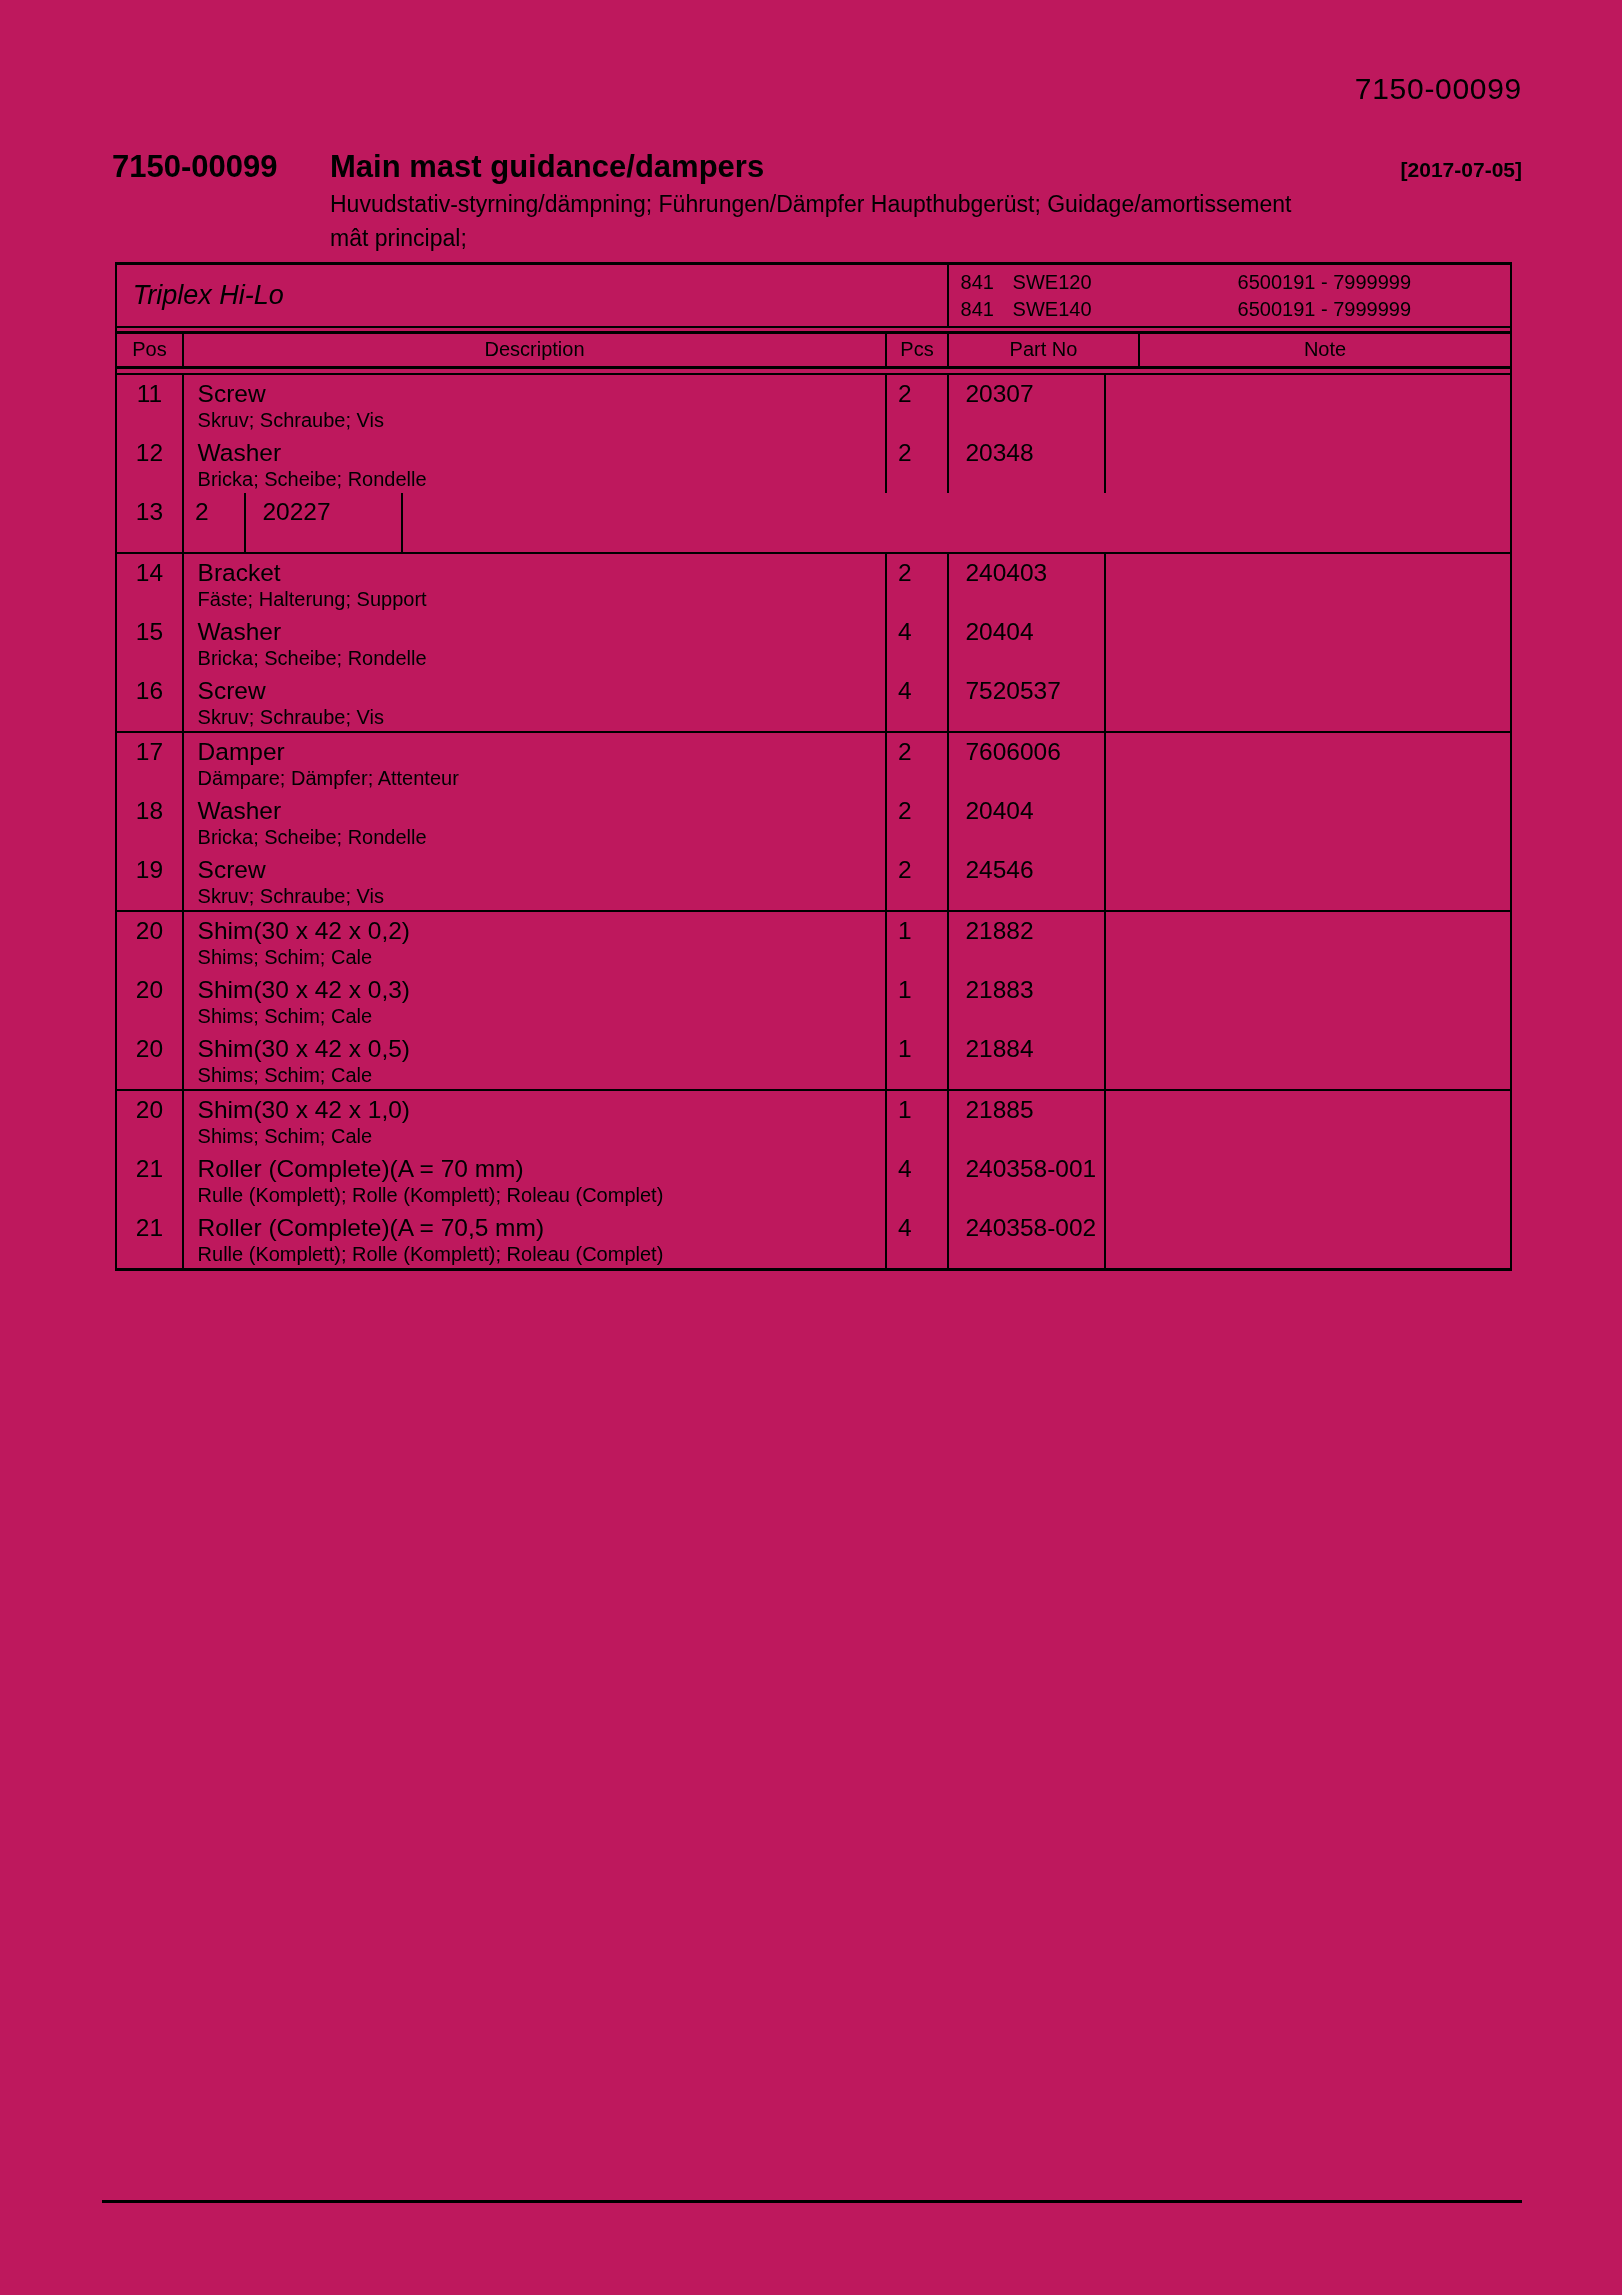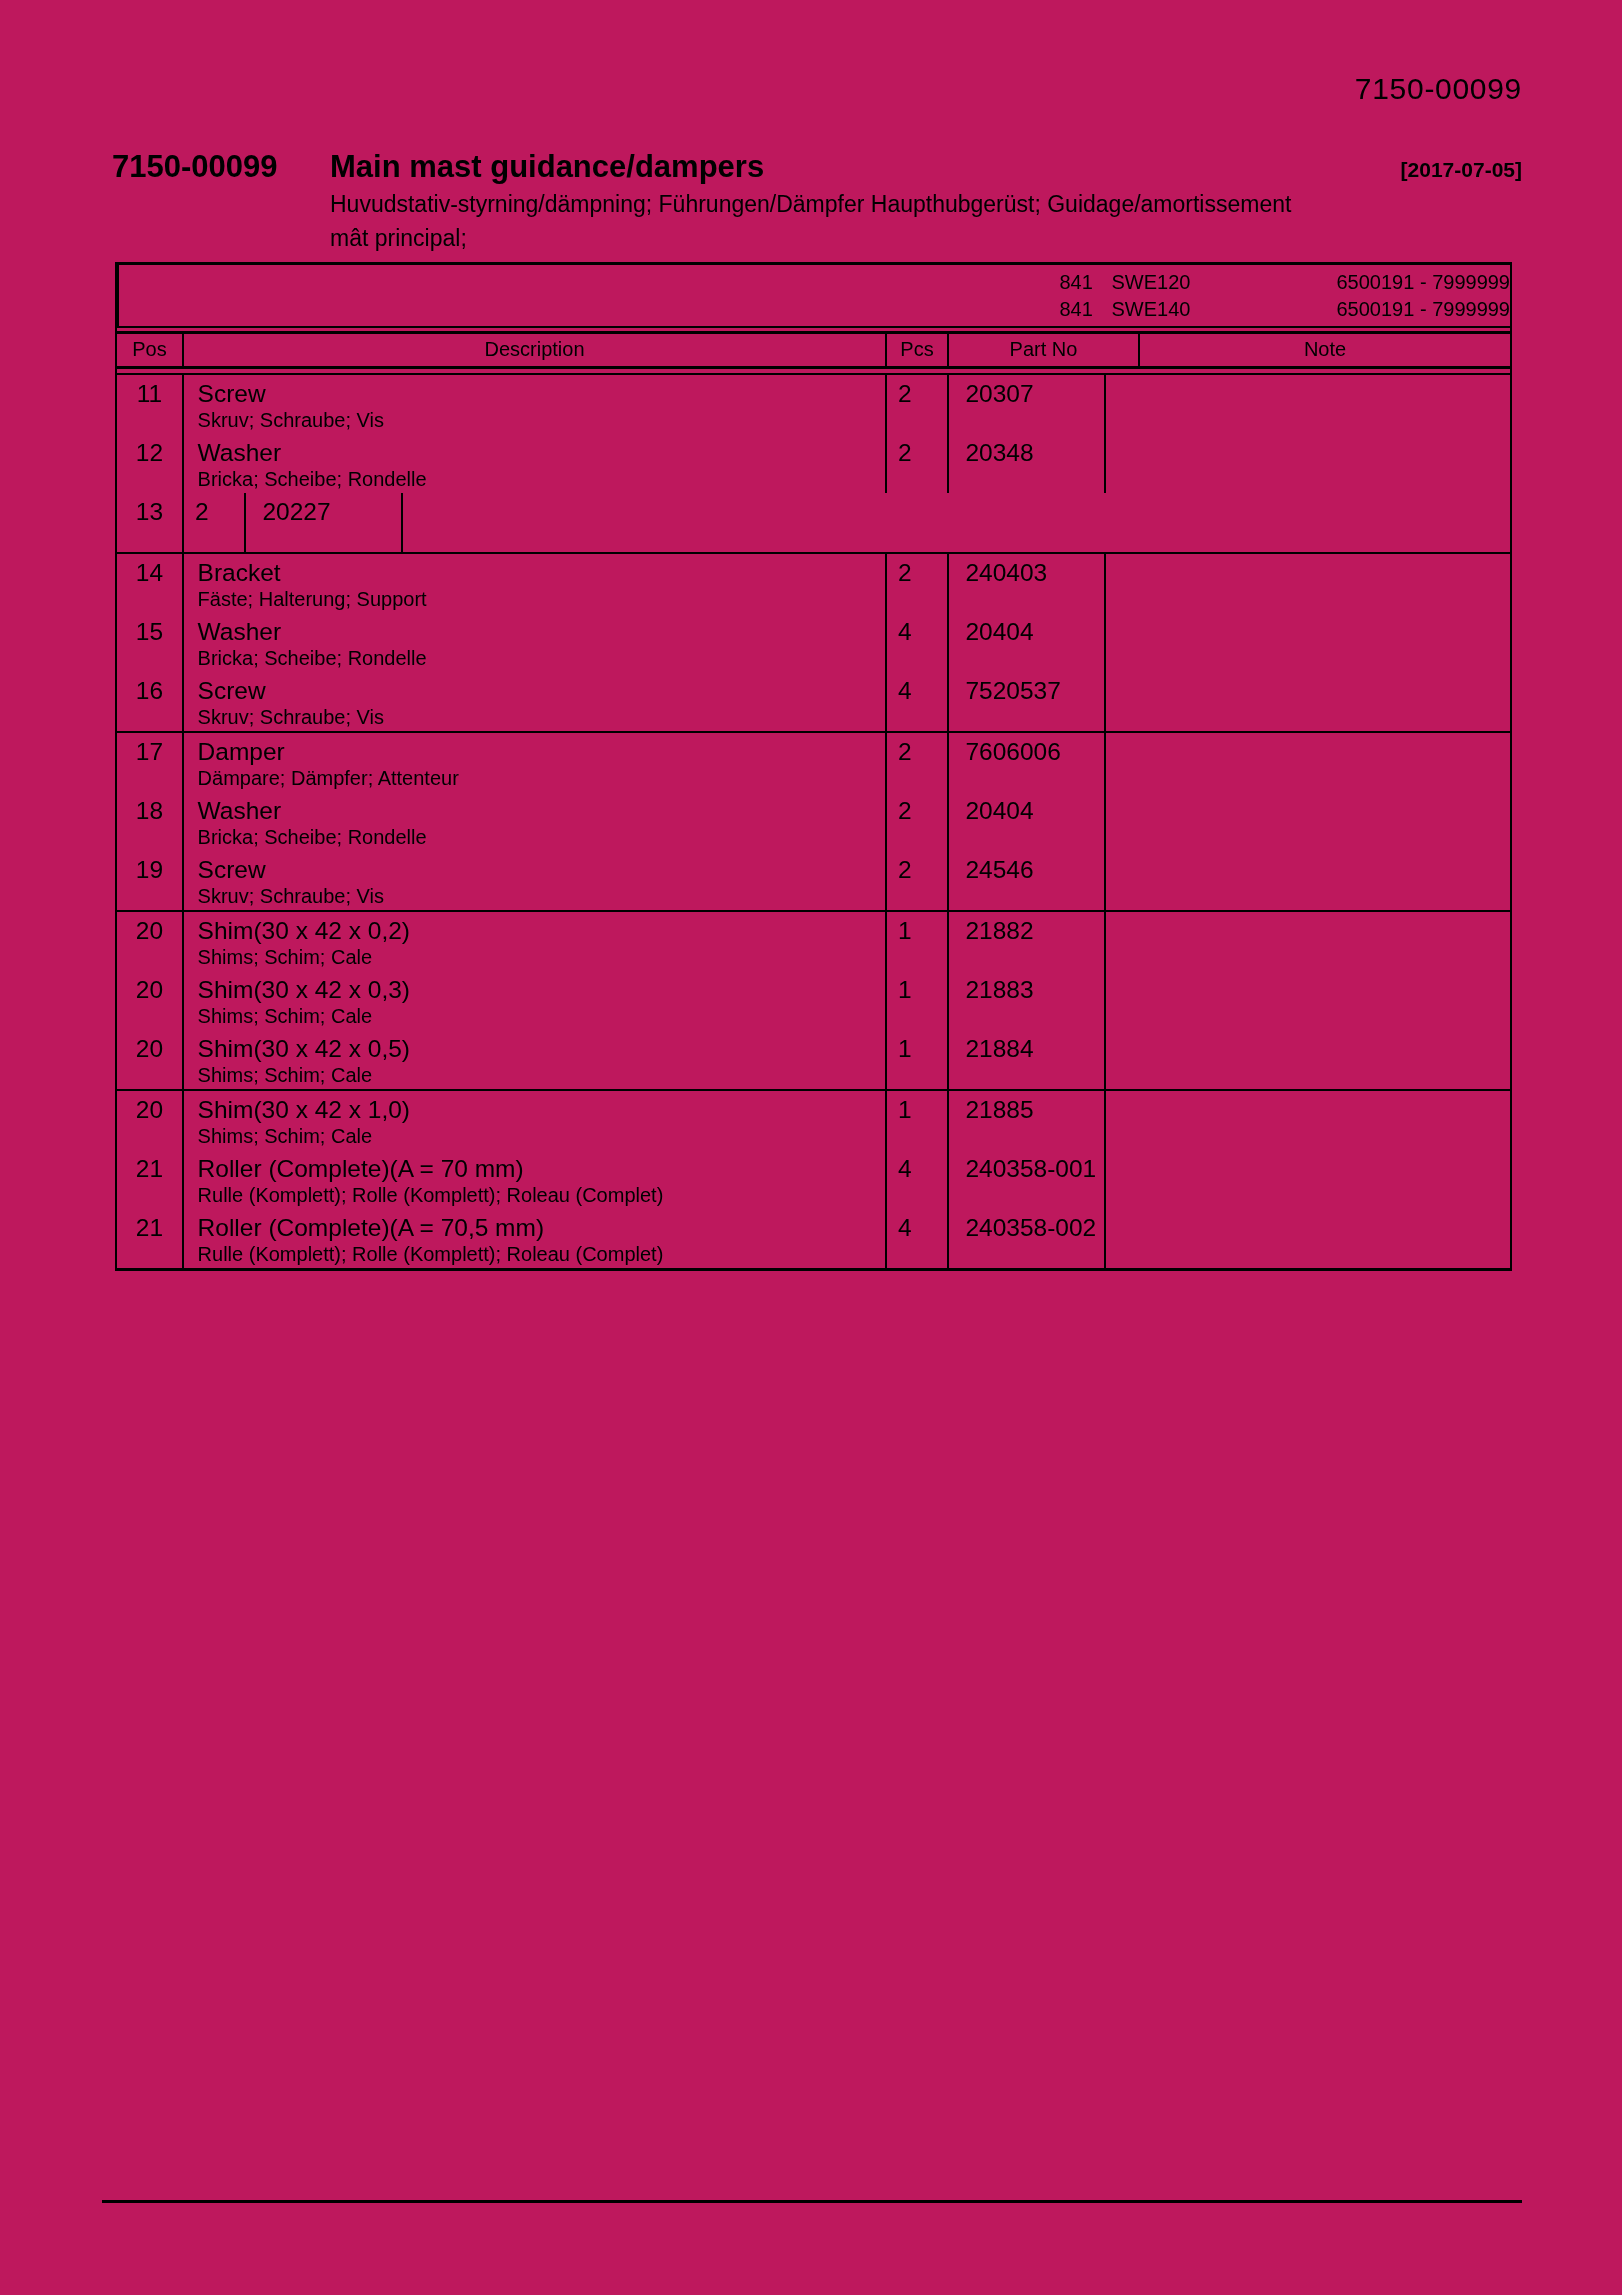--- a/index.html
+++ b/index.html
@@ -34,21 +34,21 @@
   }
   .banner-left {
     width:830px; flex:none; display:flex; align-items:center;
     padding-left:15.7px; font-style:italic; font-size:27px;
   }
   .banner-right {
     flex:1; border-left:2px solid #000;
     display:flex; flex-direction:column; justify-content:center;
     font-size:20px; line-height:27px; padding-left:11.6px;
   }
-  .variant-row { display:flex;justify-content:flex-end; }
+  .variant-row { display:flex; }
   .v-code { width:52px; flex:none; }
   .v-name { width:225px; flex:none; }
   .header-row {
     display:flex; margin-top:2.7px; height:38px;
     border-top:3.4px solid #000; border-bottom:3.4px solid #000;
     font-size:20px; line-height:31px; text-align:center;
   }
   .hc { flex:none; }
   .hc-pos  { width:65px; }
   .hc-desc { width:703px; border-left:2px solid #000; }
@@ -88,20 +88,21 @@
   </div>
 
   <div class="subtitle">
     <div>Huvudstativ-styrning/dämpning; Führungen/Dämpfer Haupthubgerüst; Guidage/amortissement</div>
     <div>mât principal;</div>
   </div>
 
   <div class="parts-table">
 
     <div class="banner">
+      <div class="banner-left">Triplex Hi-Lo</div>
       <div class="banner-right">
         <div class="variant-row">
           <span class="v-code">841</span>
           <span class="v-name">SWE120</span>
           <span class="v-serial">6500191 - 7999999</span>
         </div>
         <div class="variant-row">
           <span class="v-code">841</span>
           <span class="v-name">SWE140</span>
           <span class="v-serial">6500191 - 7999999</span>

